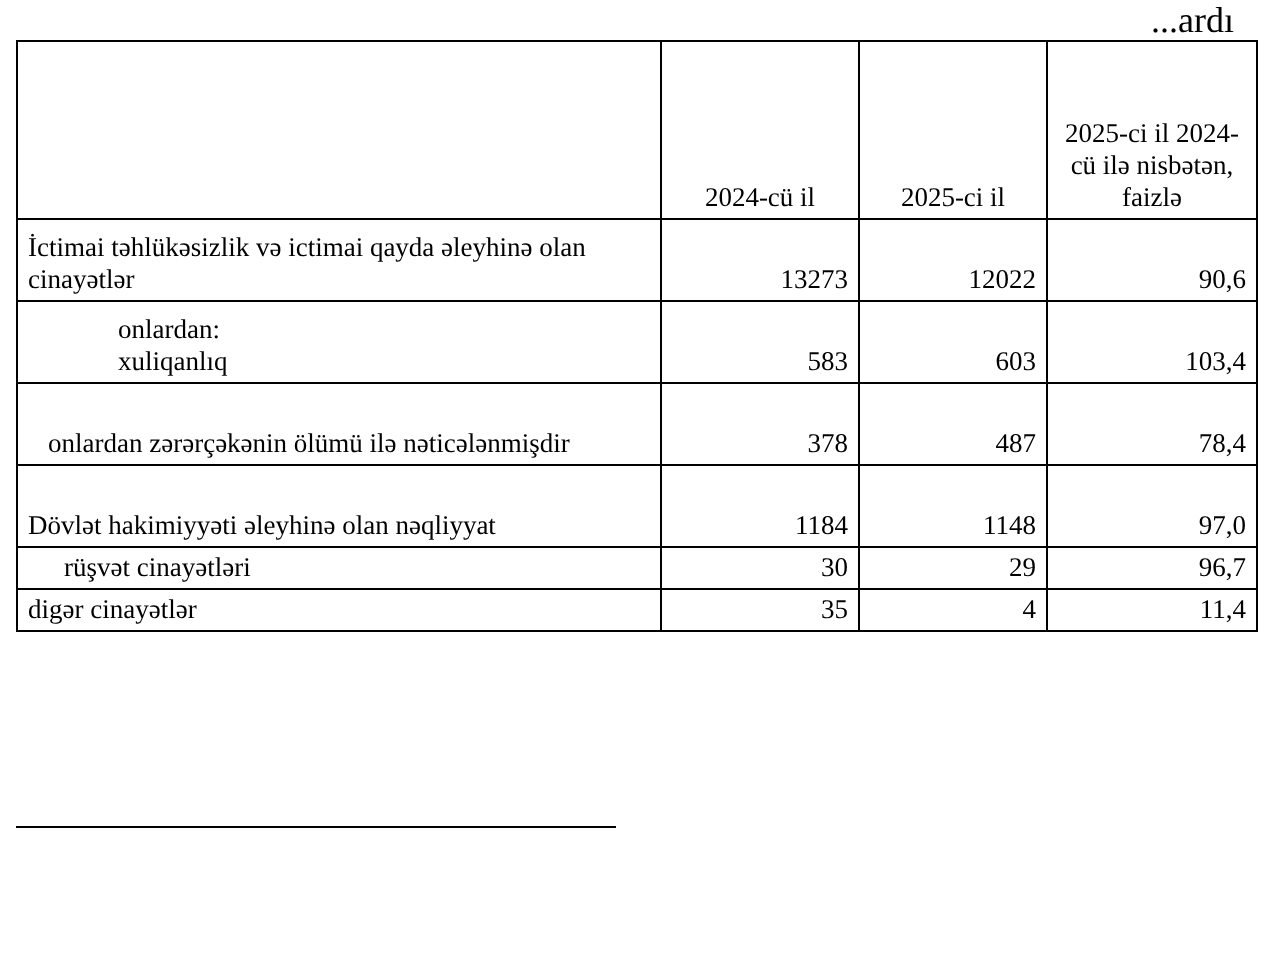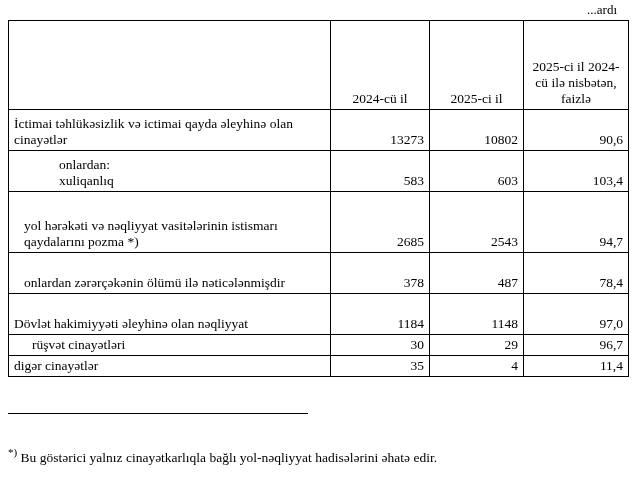--- a/index.html
+++ b/index.html
@@ -17,21 +17,21 @@
   }
   .page {
     position: relative;
     width: 635px;
     height: 480px;
     box-sizing: border-box;
     padding: 0 8px;
   }
   .continuation {
     text-align: right;
-    font-size: 13px;
+    font-size: 18px;
     padding-right: 10px;
     padding-top: 2px;
     height: 18px;
     line-height: 16px;
   }
   table.stats {
     border-collapse: collapse;
     width: 620px;
     margin-top: 0px;
     table-layout: fixed;
@@ -118,42 +118,34 @@
         <td>2024-cü il</td>
         <td>2025-ci il</td>
         <td>2025-ci il 2024-cü ilə nisbətən, faizlə</td>
       </tr>
     </thead>
     <tbody>
 
       <tr class="row-two">
         <td class="label bold">İctimai təhlükəsizlik və ictimai qayda əleyhinə olan cinayətlər</td>
         <td class="num">13273</td>
-        <td class="num">10802</td>
+        <td class="num">12022</td>
         <td class="num">90,6</td>
       </tr>
 
       <tr class="row-two">
         <td class="label">
           <div class="indent-2">onlardan:</div>
           <div class="indent-2">xuliqanlıq</div>
         </td>
         <td class="num">583</td>
         <td class="num">603</td>
         <td class="num">103,4</td>
       </tr>
 
-      <tr class="row-tall">
-        <td class="label">
-          <div class="indent-3">yol hərəkəti və nəqliyyat vasitələrinin istismarı qaydalarını pozma *)</div>
-        </td>
-        <td class="num">2685</td>
-        <td class="num">2543</td>
-        <td class="num">94,7</td>
-      </tr>
 
       <tr class="row-two">
         <td class="label">
           <div class="indent-3">onlardan zərərçəkənin ölümü ilə nəticələnmişdir</div>
         </td>
         <td class="num">378</td>
         <td class="num">487</td>
         <td class="num">78,4</td>
       </tr>
 
@@ -178,18 +170,14 @@
         <td class="num">35</td>
         <td class="num">4</td>
         <td class="num">11,4</td>
       </tr>
 
     </tbody>
   </table>
 
   <div class="sep-line"></div>
 
-  <div class="footnote">
-    <span class="sup-small">*)</span>
-    <span>Bu göstərici yalnız cinayətkarlıqla bağlı yol-nəqliyyat hadisələrini əhatə edir.</span>
-  </div>
 
 </div>
 
 </body></html>

